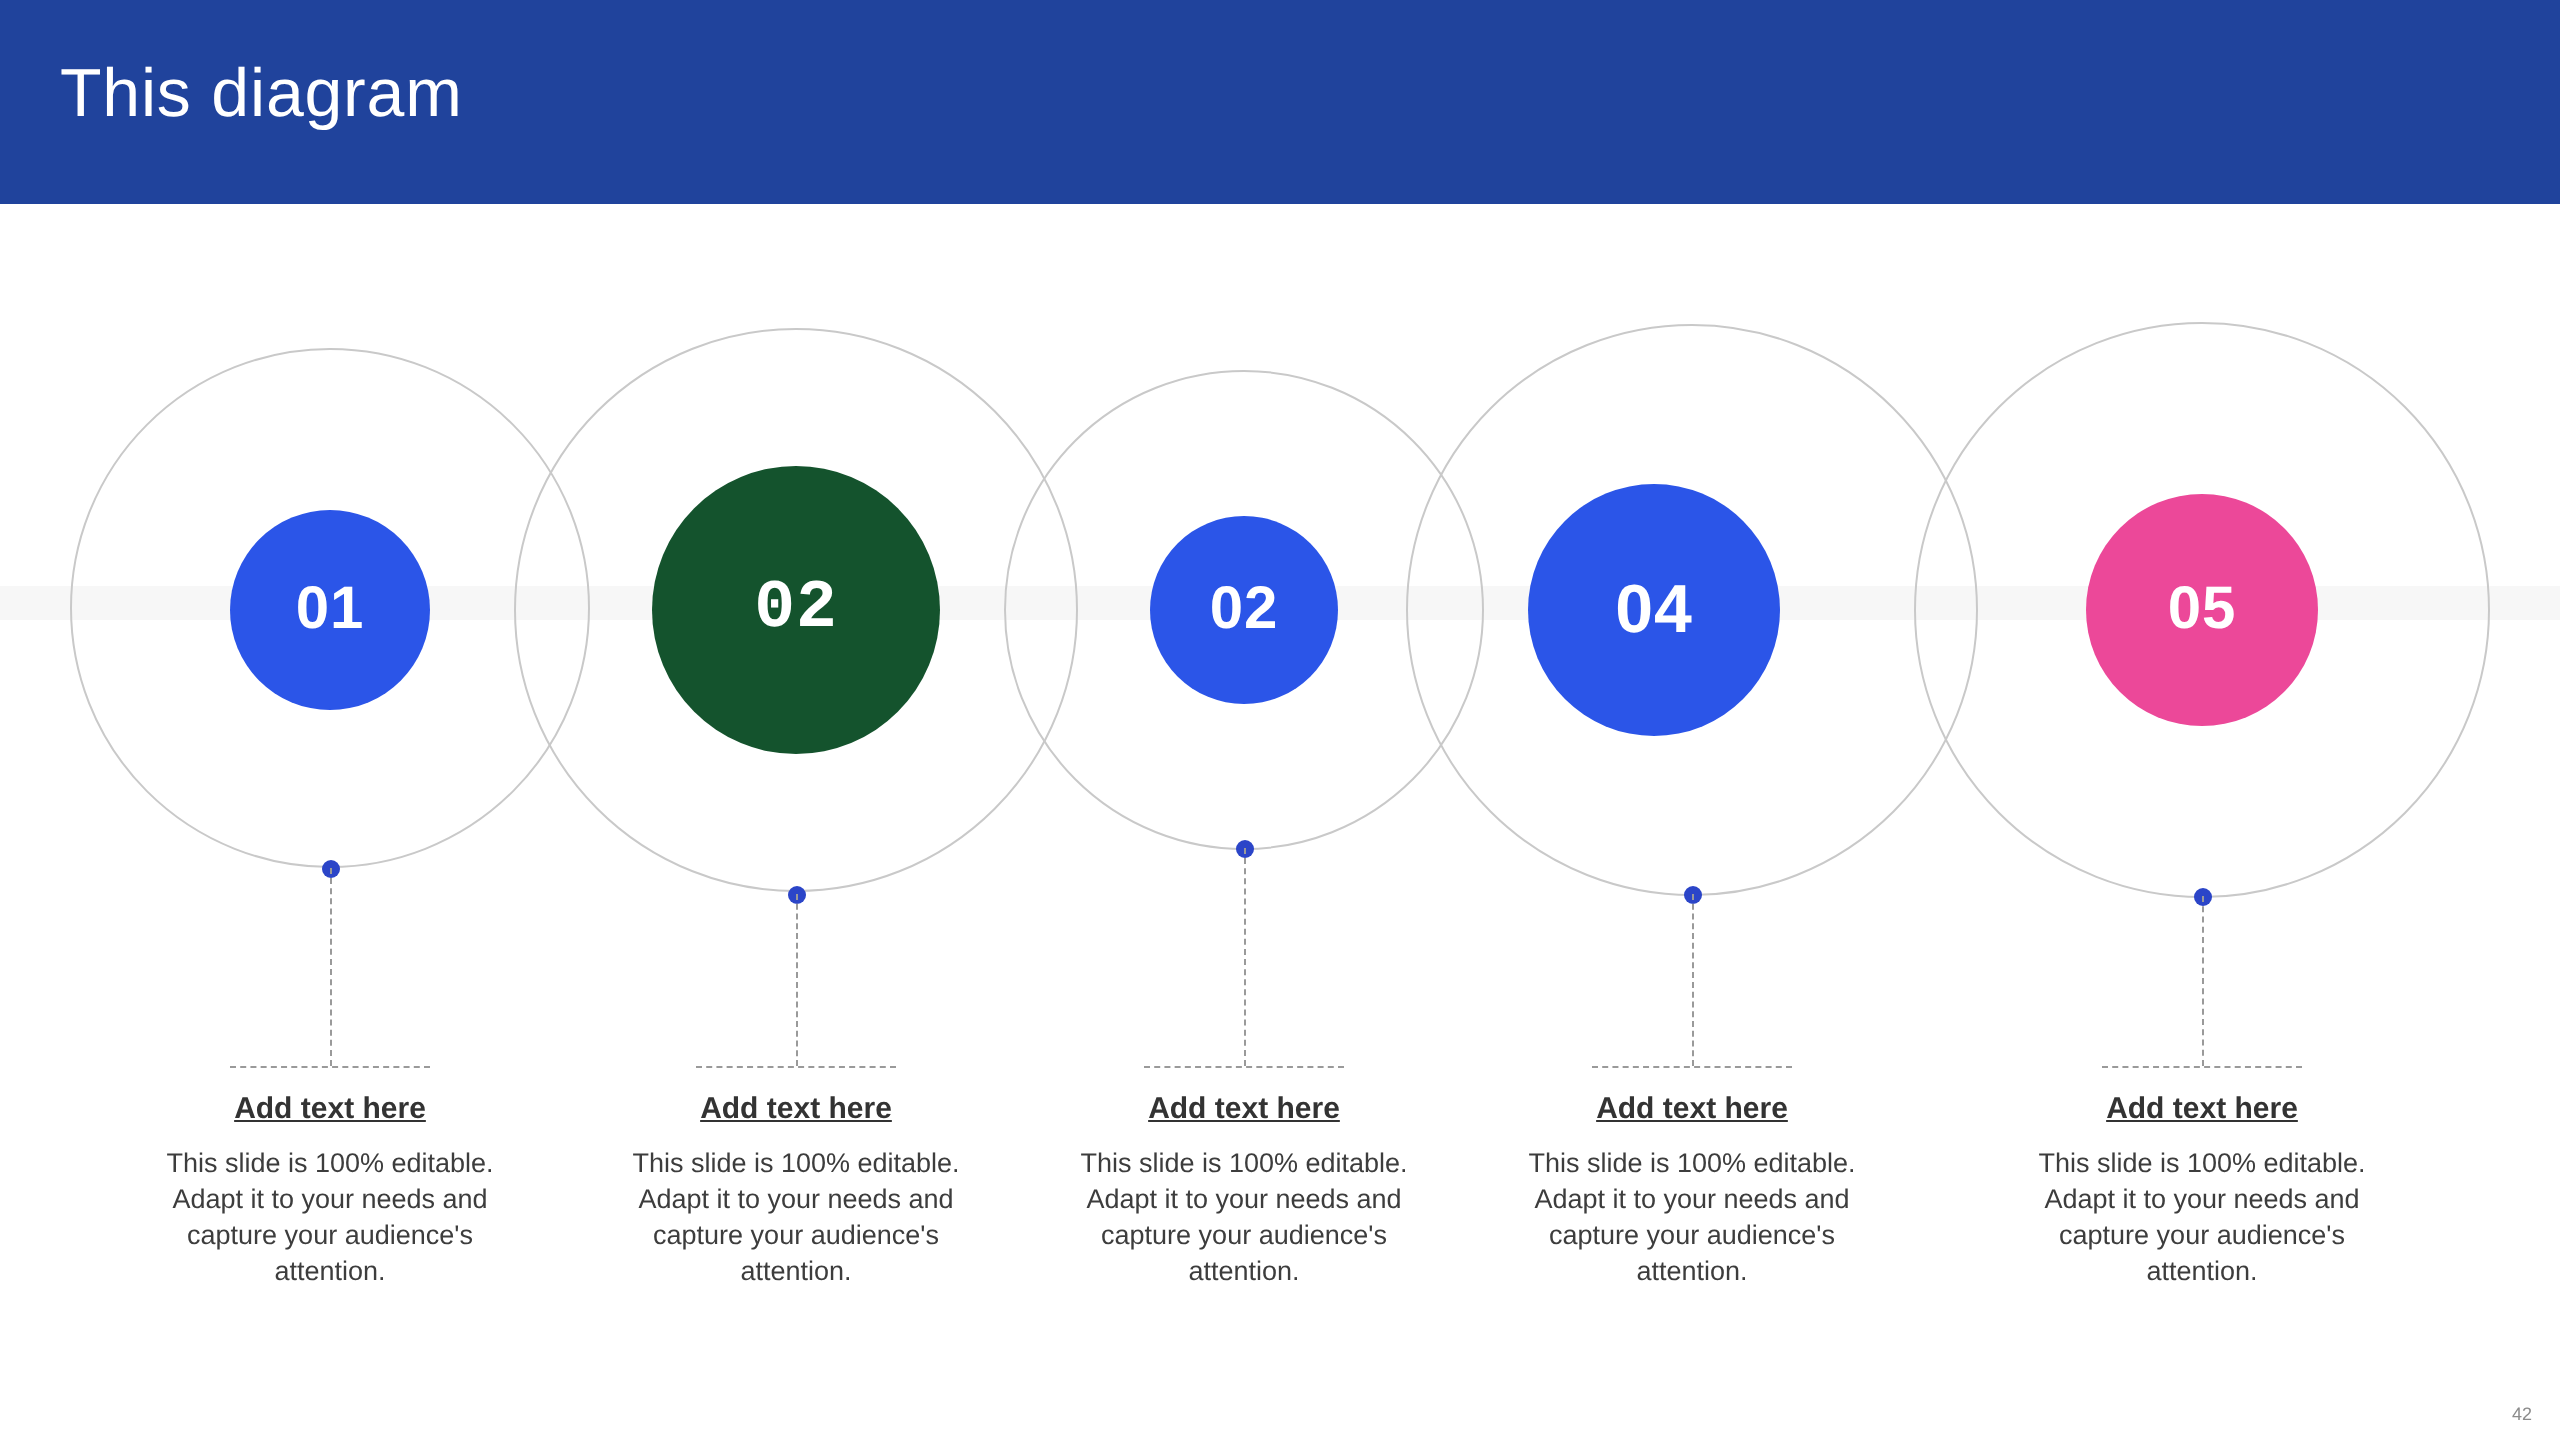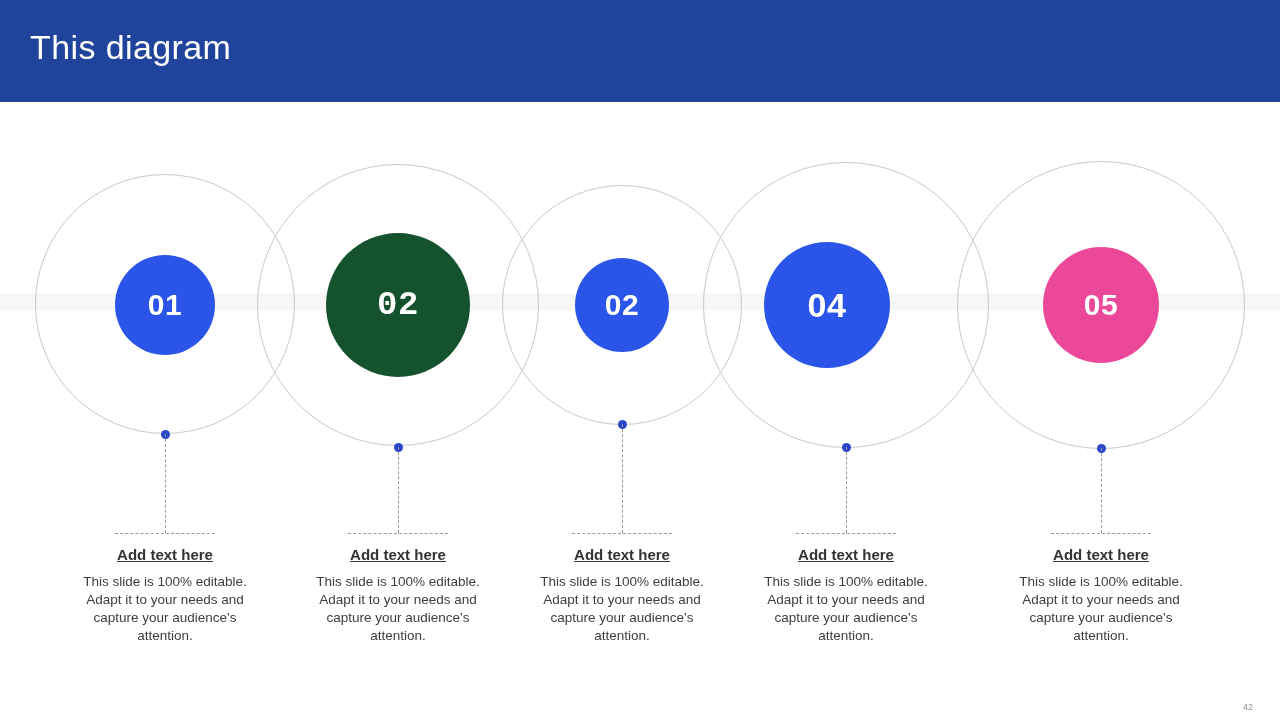--- a/index.html
+++ b/index.html
@@ -125,21 +125,21 @@
   .col-body {
     font-size: 13.5px;
     color: #3d3d3d;
     line-height: 18px;
     margin: 4px;
   }
 
   
   .page-number {
     position: absolute;
-    right: 27px;
+    right: 14px;
     bottom: 8px;
     font-size: 9px;
     color: #8c8c8c;
   }
 </style>
 </head>
 <body>
 
 <div class="slide-header">
   <div class="slide-title">This diagram</div>

